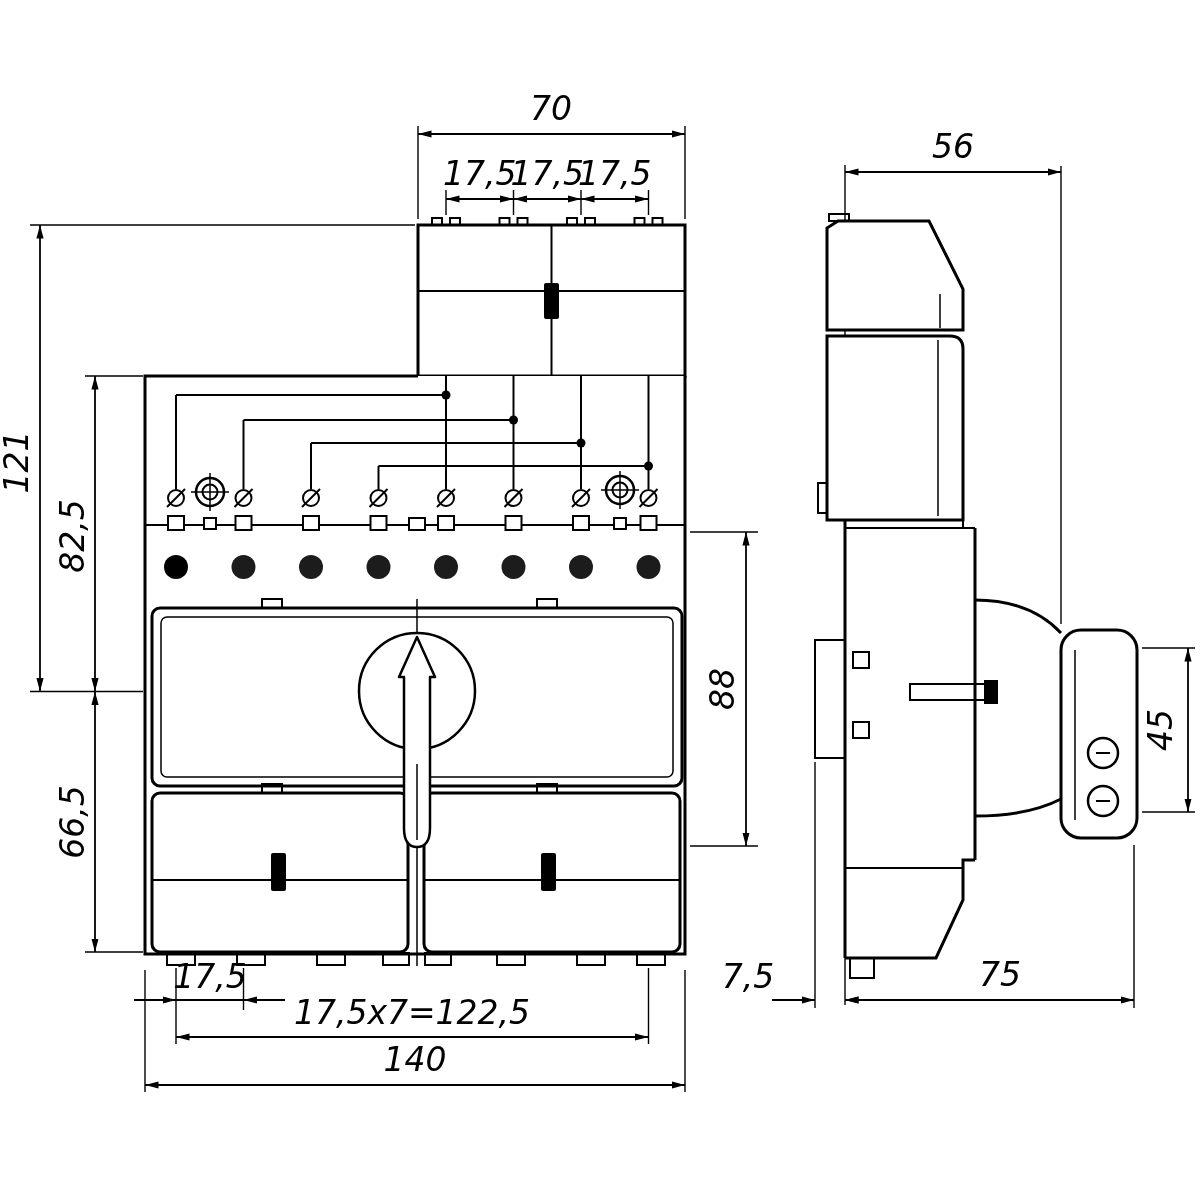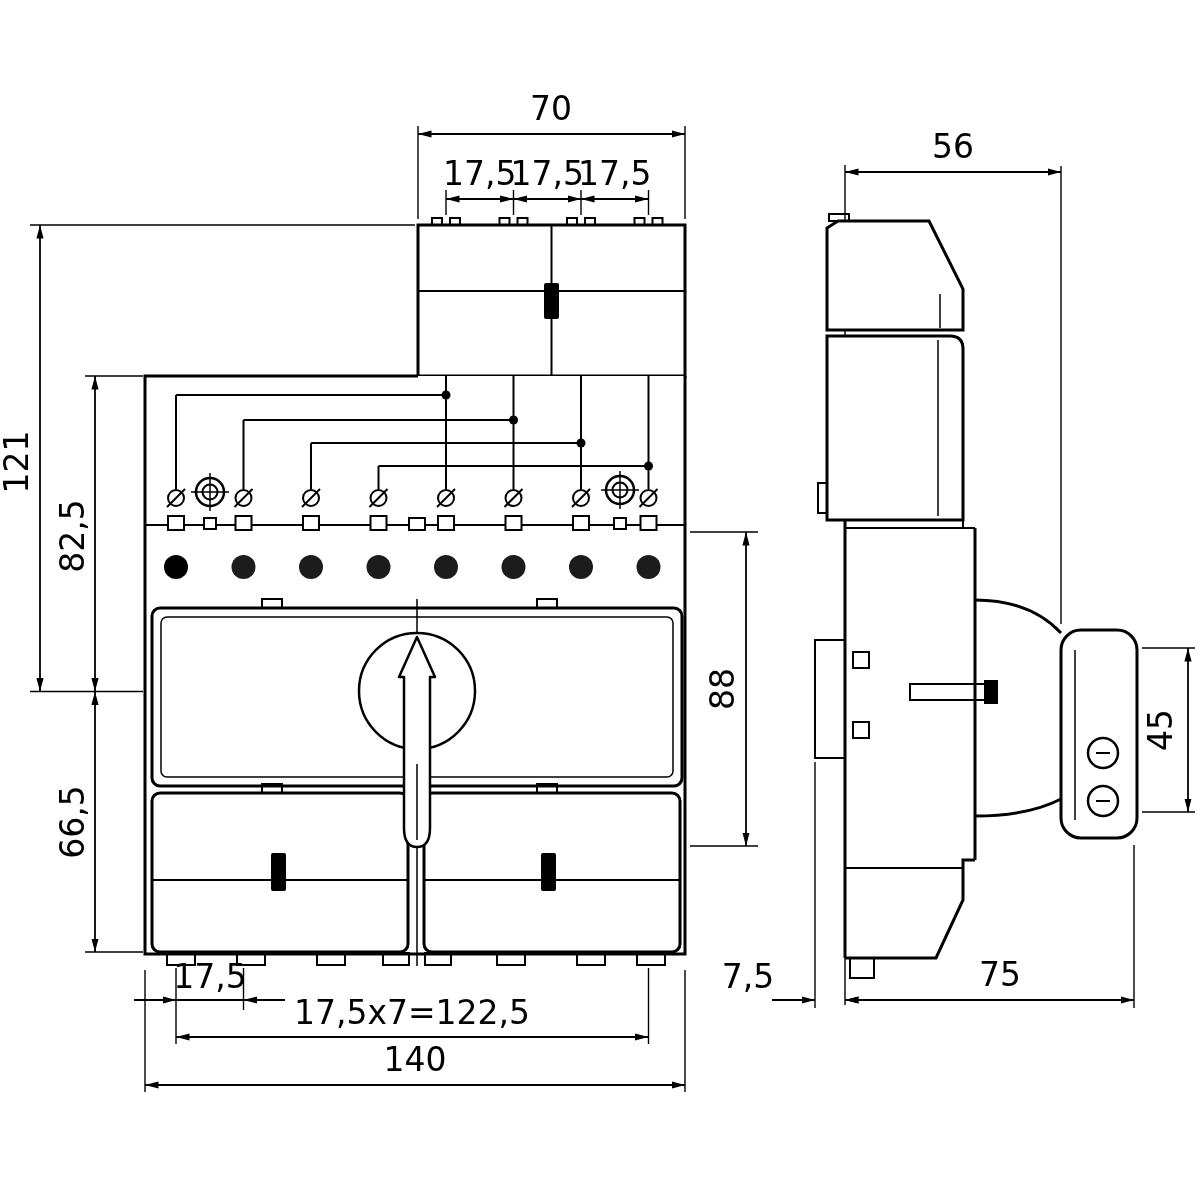--- a/index.html
+++ b/index.html
@@ -1,16 +1,16 @@
 <!DOCTYPE html>
 <html><head>
 <meta charset="utf-8">
 <style>
   html,body{margin:0;padding:0;background:#ffffff;}
-  .stage{width:1200px;height:1200px;background:#fff;position:relative;overflow:hidden;}
+  .stage{width:1200px;height:1200px;background:#fff;position:relative;overflow:hidden;font-style:italic;}
   svg{display:block;}
   text{font-family:"DejaVu Sans","Liberation Sans",sans-serif;font-size:33px;fill:#000;stroke:none;}
   .outline{stroke:#000;stroke-width:3;fill:#fff;}
   .inner{stroke:#000;stroke-width:2;fill:none;}
   .thin{stroke:#000;stroke-width:1.5;fill:none;}
   .dimline{stroke:#000;stroke-width:1.8;fill:none;}
   .extline{stroke:#000;stroke-width:1.4;fill:none;}
   .blackfill{fill:#000;stroke:none;}
 </style>
 </head>

